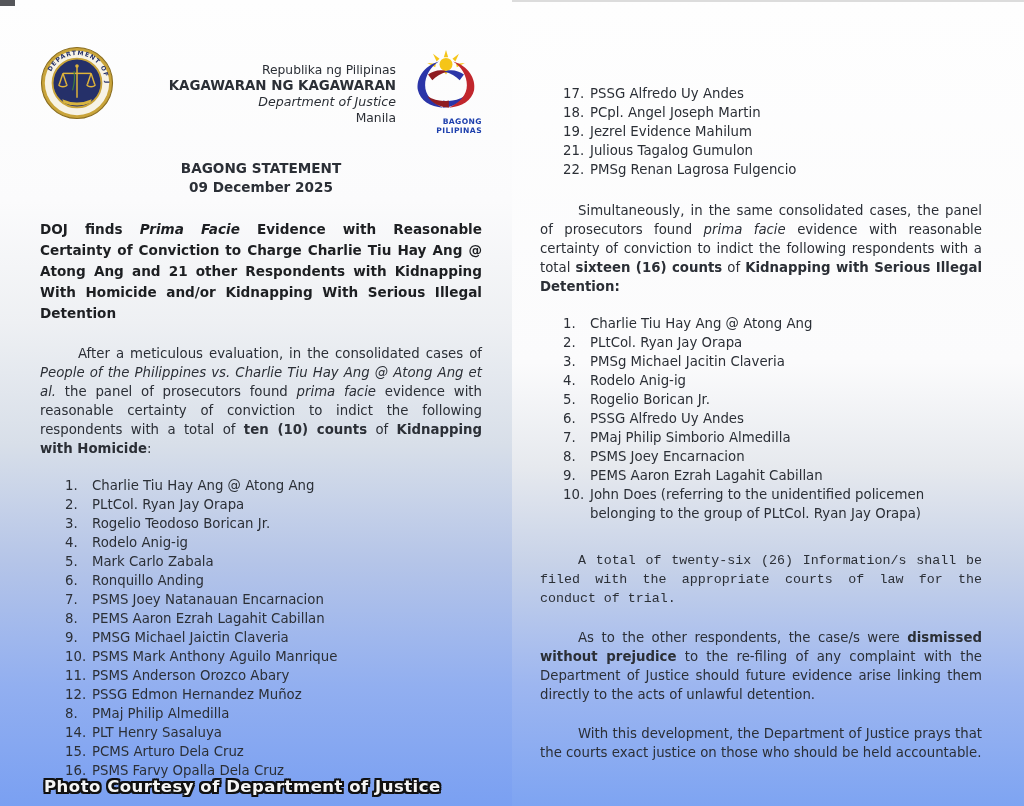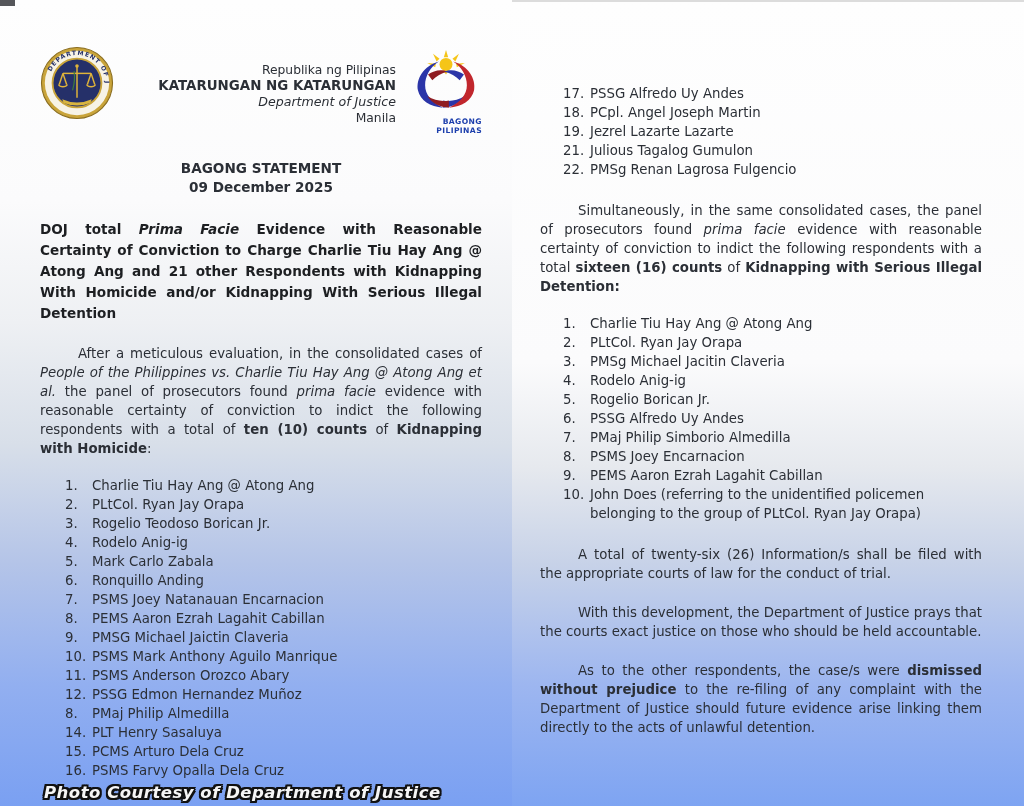--- a/index.html
+++ b/index.html
@@ -41,22 +41,22 @@
   .para{margin-top:20px;font-size:13.3px;line-height:19px;text-align:justify;text-indent:38px;}
   .nlist{margin-top:18px;margin-left:25px;font-size:13.3px;}
   .nlist .li{display:flex;line-height:19px;}
   .nlist .num{width:27px;flex:none;}
   .nlist .txt{flex:1;}
   .page-right .first-block{padding-top:66px;}
   .page-right .nlist{margin-left:23px;}
 
   
   .caption{
-    position:absolute;left:28px;bottom:4px;
-    font-size:16.5px;font-weight:bold;font-style:italic;color:#f5f5f5;
+    position:absolute;left:28px;bottom:10px;
+    font-size:16.5px;font-weight:bold;color:#f5f5f5;
     letter-spacing:.5px;
     text-shadow:-2px -2px 0 #111,2px -2px 0 #111,-2px 2px 0 #111,2px 2px 0 #111,
                  0 -2px 0 #111,0 2px 0 #111,-2px 0 0 #111,2px 0 0 #111;
     padding-left:16px;
   }
 </style>
 </head>
 <body>
 
 <div id="canvas">
@@ -87,21 +87,21 @@
             <path d="M25,52 a6.5,5 0 0,0 12,0"></path>
             <path d="M63,52 a6.5,5 0 0,0 12,0"></path>
           </g>
           <circle cx="50" cy="27" r="2.4" fill="#e0b43a"></circle>
           <path d="M44,60 q4,-14 2,-26" stroke="#3f7d3a" stroke-width="1.6" fill="none"></path>
           <path d="M30,72 q20,9 40,0 l-2,5 q-18,7 -36,0 Z" fill="#d9b53f"></path>
         </svg>
       </div>
       <div class="header-center">
         <div class="h-line1">Republika ng Pilipinas</div>
-        <div class="h-line2">KATARUNGAN NG KATARUNGAN</div>
+        <div class="h-line2">KAGAWARAN NG KAGAWARAN</div>
         <div class="h-line3">Department of Justice</div>
         <div class="h-line4">Manila</div>
       </div>
       <div class="bagong-wrap">
         <svg width="72" height="62" viewBox="0 0 100 86">
 
           <g fill="#f5c518">
             <circle cx="50" cy="20" r="9"></circle>
             <polygon points="50,0 53,10 47,10"></polygon>
             <polygon points="32,5 41,12 37,16"></polygon>
@@ -121,21 +121,21 @@
         </svg>
         <div class="bagong-label">BAGONG PILIPINAS</div>
       </div>
     </div>
 
     <div class="statement-title">
       <div>BAGONG STATEMENT</div>
       <div>09 December 2025</div>
     </div>
 
-    <div class="headline"><span style="font-weight: bold;">DOJ total </span><span style="font-weight: bold; font-style: italic;">Prima Facie</span><span style="font-weight: bold;"> Evidence with Reasonable Certainty of Conviction to Charge Charlie Tiu Hay Ang @ Atong Ang and 21 other Respondents with Kidnapping With Homicide and/or Kidnapping With Serious Illegal Detention</span></div>
+    <div class="headline"><span style="font-weight: bold;">DOJ finds </span><span style="font-weight: bold; font-style: italic;">Prima Facie</span><span style="font-weight: bold;"> Evidence with Reasonable Certainty of Conviction to Charge Charlie Tiu Hay Ang @ Atong Ang and 21 other Respondents with Kidnapping With Homicide and/or Kidnapping With Serious Illegal Detention</span></div>
 
     <div class="para"><span>After a meticulous evaluation, in the consolidated cases of </span><span style="font-style: italic;">People of the Philippines vs. Charlie Tiu Hay Ang @ Atong Ang et al.</span><span> the panel of prosecutors found </span><span style="font-style: italic;">prima facie</span><span> evidence with reasonable certainty of conviction to indict the following respondents with a total of </span><span style="font-weight: bold;">ten (10) counts</span><span> of </span><span style="font-weight: bold;">Kidnapping with Homicide</span><span>:</span></div>
 
     <div class="nlist">
         <div class="li">
           <span class="num">1.</span>
           <span class="txt">Charlie Tiu Hay Ang @ Atong Ang</span>
         </div>
         <div class="li">
           <span class="num">2.</span>
@@ -206,21 +206,21 @@
         <div class="li">
           <span class="num">17.</span>
           <span class="txt">PSSG Alfredo Uy Andes</span>
         </div>
         <div class="li">
           <span class="num">18.</span>
           <span class="txt">PCpl. Angel Joseph Martin</span>
         </div>
         <div class="li">
           <span class="num">19.</span>
-          <span class="txt">Jezrel Lazarte Lazarte</span>
+          <span class="txt">Jezrel Evidence Mahilum</span>
         </div>
         <div class="li">
           <span class="num">21.</span>
           <span class="txt">Julious Tagalog Gumulon</span>
         </div>
         <div class="li">
           <span class="num">22.</span>
           <span class="txt">PMSg Renan Lagrosa Fulgencio</span>
         </div>
       </div>
@@ -263,21 +263,21 @@
         <div class="li">
           <span class="num">9.</span>
           <span class="txt">PEMS Aaron Ezrah Lagahit Cabillan</span>
         </div>
         <div class="li">
           <span class="num">10.</span>
           <span class="txt">John Does (referring to the unidentified policemen belonging to the group of PLtCol. Ryan Jay Orapa)</span>
         </div>
       </div>
 
-    <div class="para" style="margin-top:22px;"><span>A total of twenty-six (26) Information/s shall be filed with the appropriate courts of law for the conduct of trial.</span></div>
+    <div class="para" style="margin-top:28px;font-family:Liberation Mono, monospace;"><span>A total of twenty-six (26) Information/s shall be filed with the appropriate courts of law for the conduct of trial.</span></div>
+
+    <div class="para"><span>As to the other respondents, the case/s were </span><span style="font-weight: bold;">dismissed without prejudice</span><span> to the re-filing of any complaint with the Department of Justice should future evidence arise linking them directly to the acts of unlawful detention.</span></div>
 
     <div class="para"><span>With this development, the Department of Justice prays that the courts exact justice on those who should be held accountable.</span></div>
-
-    <div class="para"><span>As to the other respondents, the case/s were </span><span style="font-weight: bold;">dismissed without prejudice</span><span> to the re-filing of any complaint with the Department of Justice should future evidence arise linking them directly to the acts of unlawful detention.</span></div>
   </div>
 
   <div class="caption">Photo Courtesy of Department of Justice</div>
 </div>
 
 </body></html>

